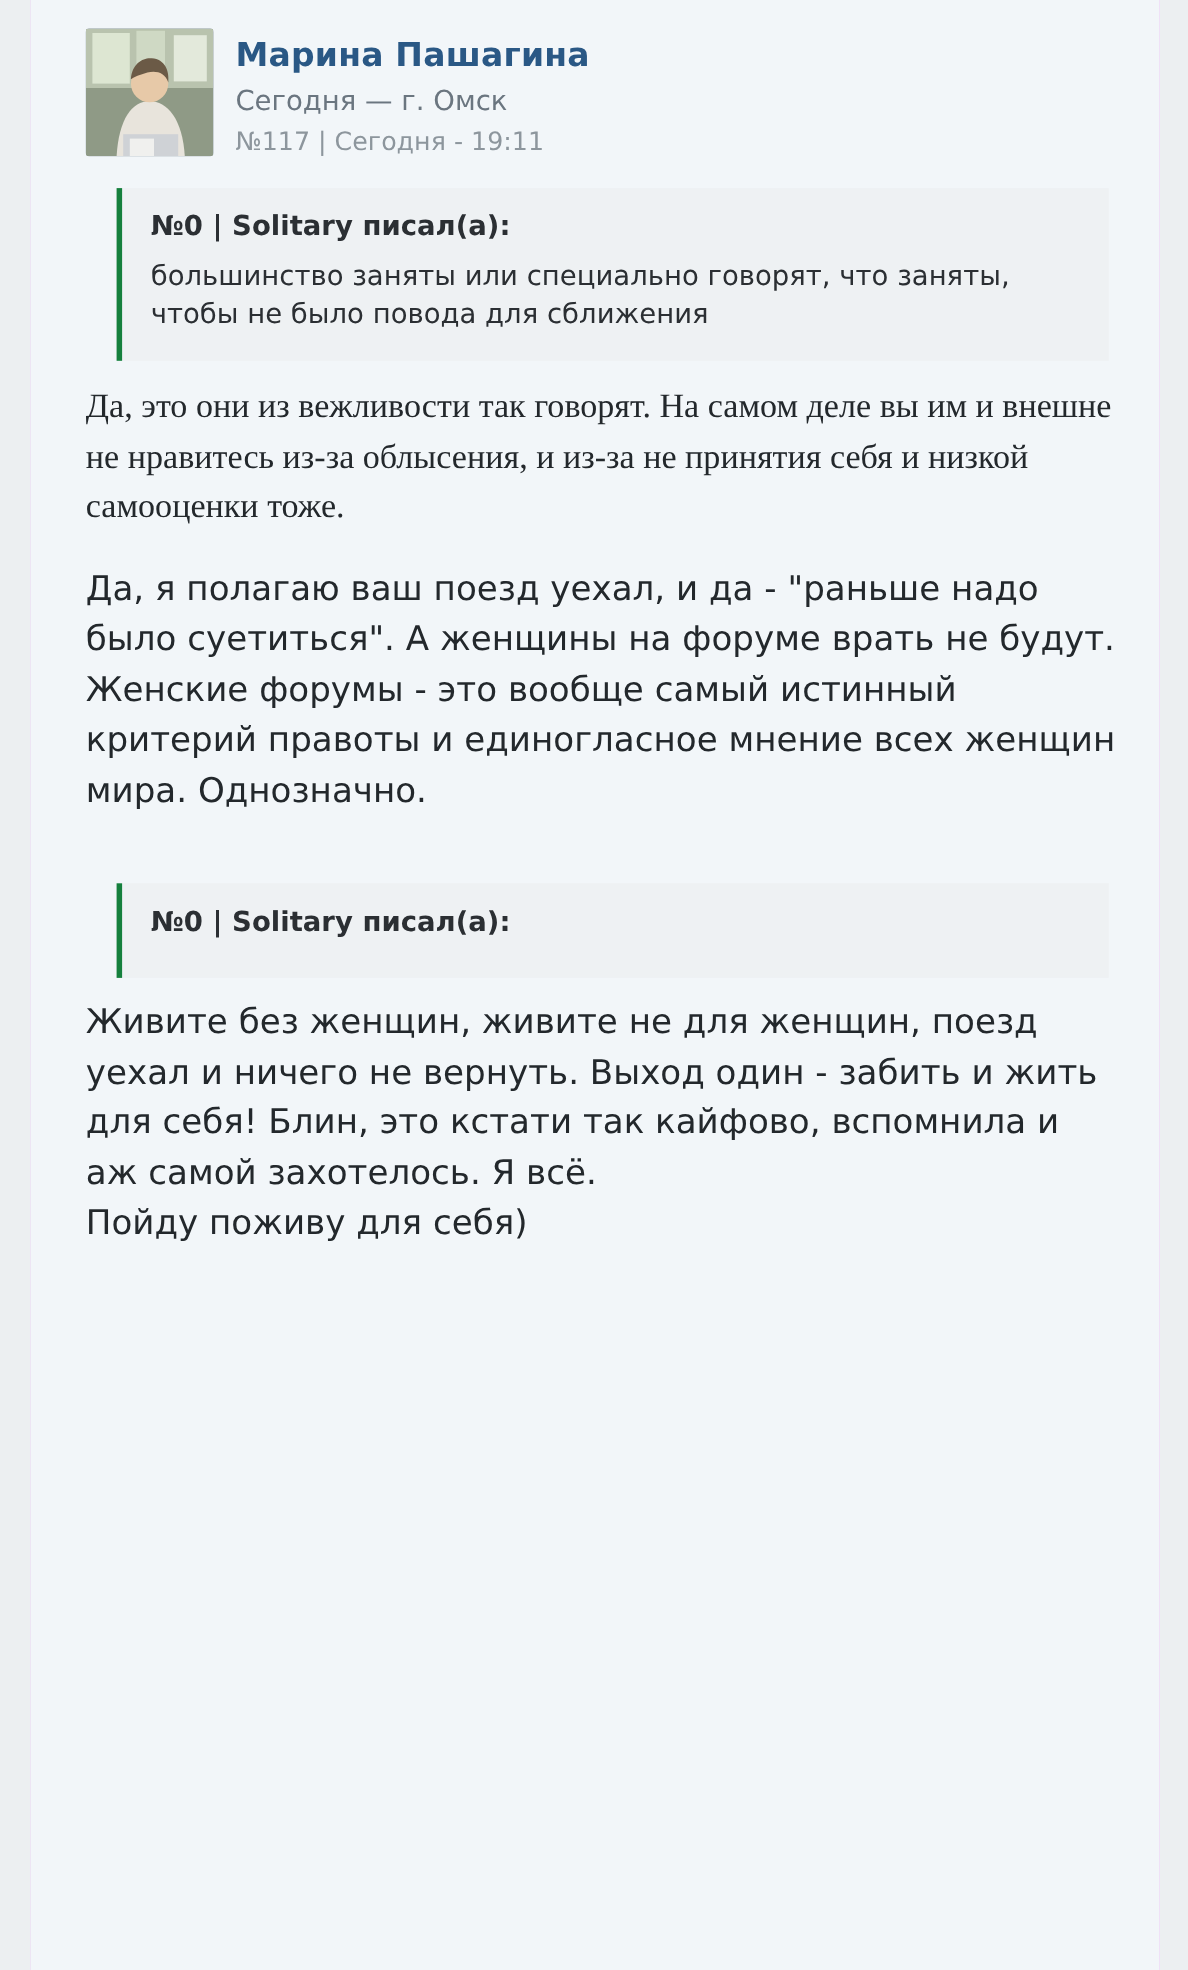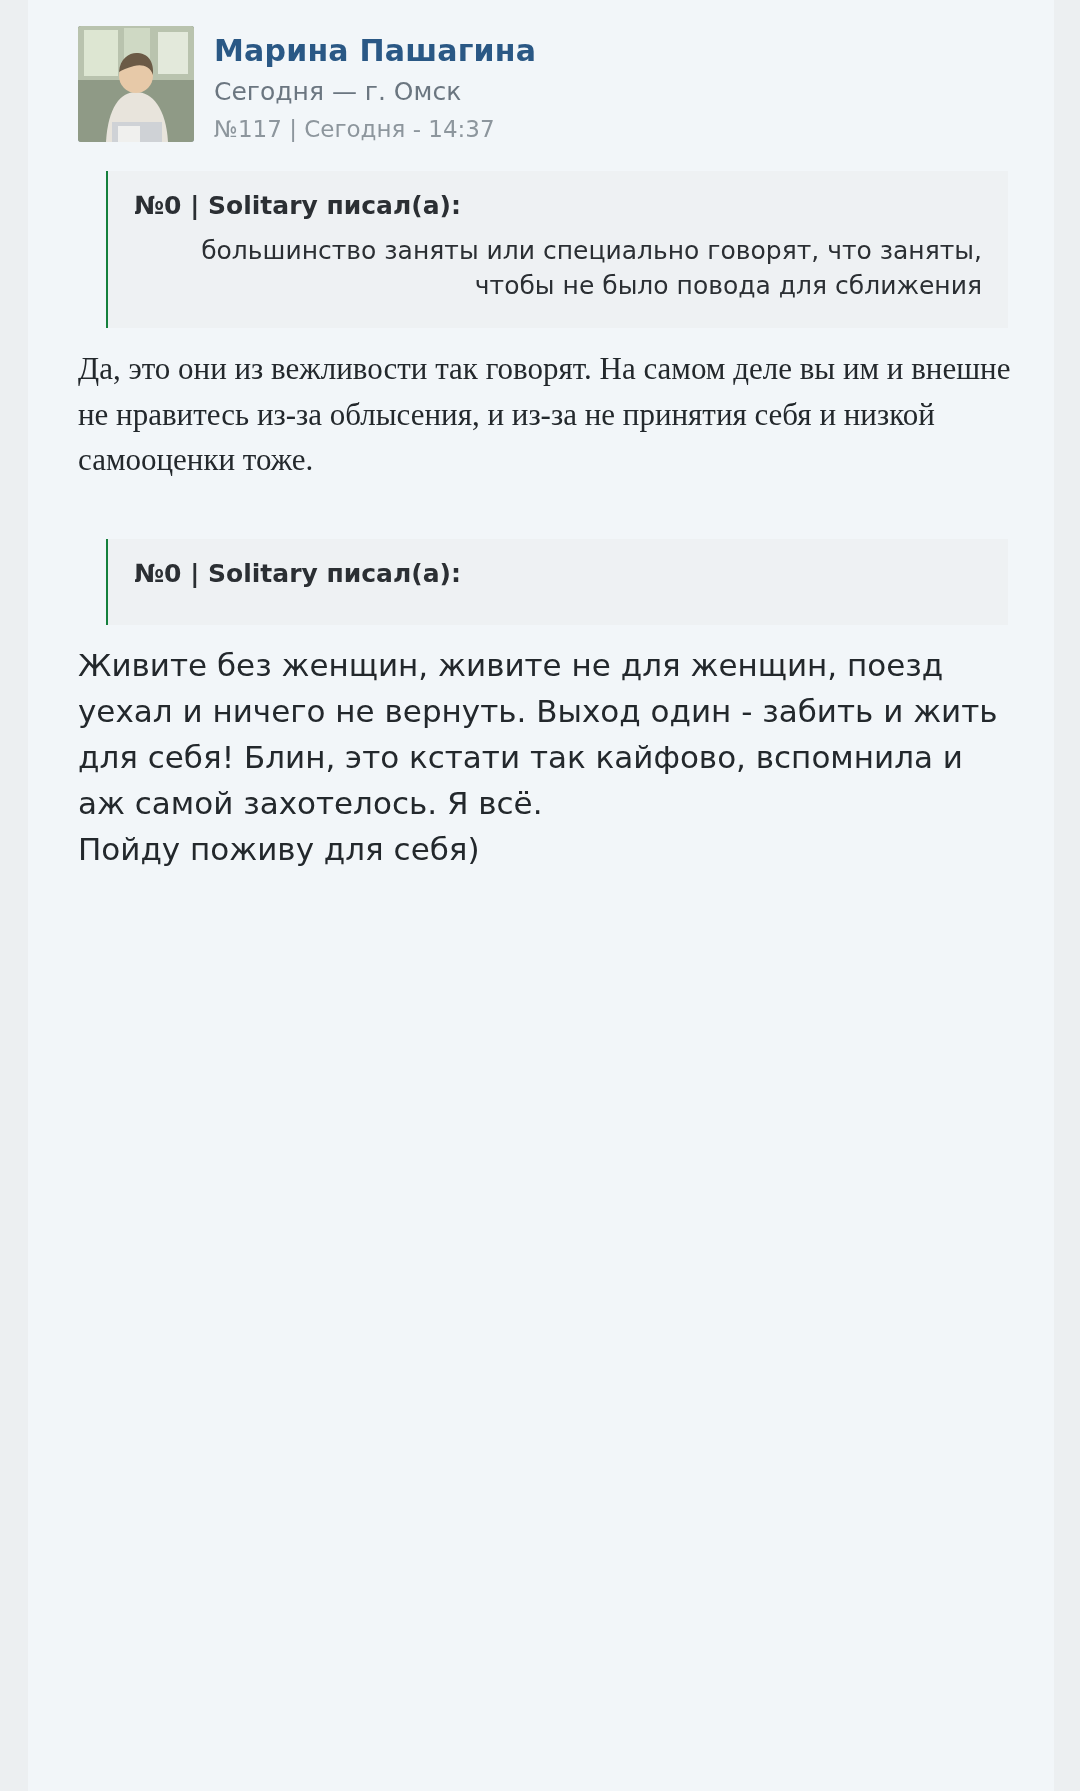--- a/index.html
+++ b/index.html
@@ -79,36 +79,35 @@
     line-height: 1.15;
   }
   .post-meta {
     font-size: 23px;
     color: #8d969d;
     margin-top: 10px;
     line-height: 1.15;
   }
   .quote {
     background: #eef1f3;
-    border-left: 2px solid #15803d;
+    border-left: 5px solid #15803d;
     margin: 0 18px 18px 50px;
     padding: 20px 26px 24px 26px;
     box-sizing: border-box;
   }
   .quote-head {
     font-size: 25px;
     font-weight: bold;
     color: #2b2f33;
     margin-bottom: 13px;
   }
   .quote-body {
     font-size: 25px;
     color: #2b2f33;
     line-height: 1.42;
-    text-align: right;
   }
   .body-text {
     font-size: 31px;
     color: #23282c;
     line-height: 1.48;
     padding: 0 12px 0 22px;
     margin: 0 0 34px 0;
     white-space: pre-wrap;
   }
   .body-text.tight { margin-bottom: 30px; font-family: Liberation Serif, serif; }
@@ -135,31 +134,32 @@
           <path d="M28 116 C30 82 42 66 58 66 C74 66 88 82 90 116 Z" fill="#e8e4dc"></path>
           <circle cx="58" cy="50" r="17" fill="#e7c9a8"></circle>
           <path d="M41 46 C42 31 53 26 60 27 C72 28 76 38 75 49 C72 40 64 38 56 40 C49 42 44 44 41 46 Z" fill="#6b5a46"></path>
           <rect x="34" y="96" width="50" height="20" fill="#cfd2d6"></rect>
           <rect x="40" y="100" width="22" height="16" fill="#f0f0ee"></rect>
         </svg>
       </div>
       <div class="author-block">
         <div class="author-name">Марина Пашагина</div>
         <div class="author-sub">Сегодня — г. Омск</div>
-        <div class="post-meta">№117 | Сегодня - 14:37</div>
+        <div class="post-meta">№117 | Сегодня - 19:11</div>
       </div>
     </div>
 
     <div class="quote">
       <div class="quote-head">№0 | Solitary писал(а):</div>
       <div class="quote-body">большинство заняты или специально говорят, что заняты, чтобы не было повода для сближения</div>
     </div>
 
     <div class="body-text tight">Да, это они из вежливости так говорят. На самом деле вы им и внешне не нравитесь из-за облысения, и из-за не принятия себя и низкой самооценки тоже.</div>
 
+    <div class="body-text">Да, я полагаю ваш поезд уехал, и да - "раньше надо было суетиться". А женщины на форуме врать не будут. Женские форумы - это вообще самый истинный критерий правоты и единогласное мнение всех женщин мира. Однозначно.</div>
 
     <div class="spacer-md"></div>
 
     <div class="quote">
       <div class="quote-head">№0 | Solitary писал(а):</div>
     </div>
 
     <div class="body-text">Живите без женщин, живите не для женщин, поезд уехал и ничего не вернуть. Выход один - забить и жить для себя! Блин, это кстати так кайфово, вспомнила и аж самой захотелось. Я всё.
 Пойду поживу для себя)</div>
 

